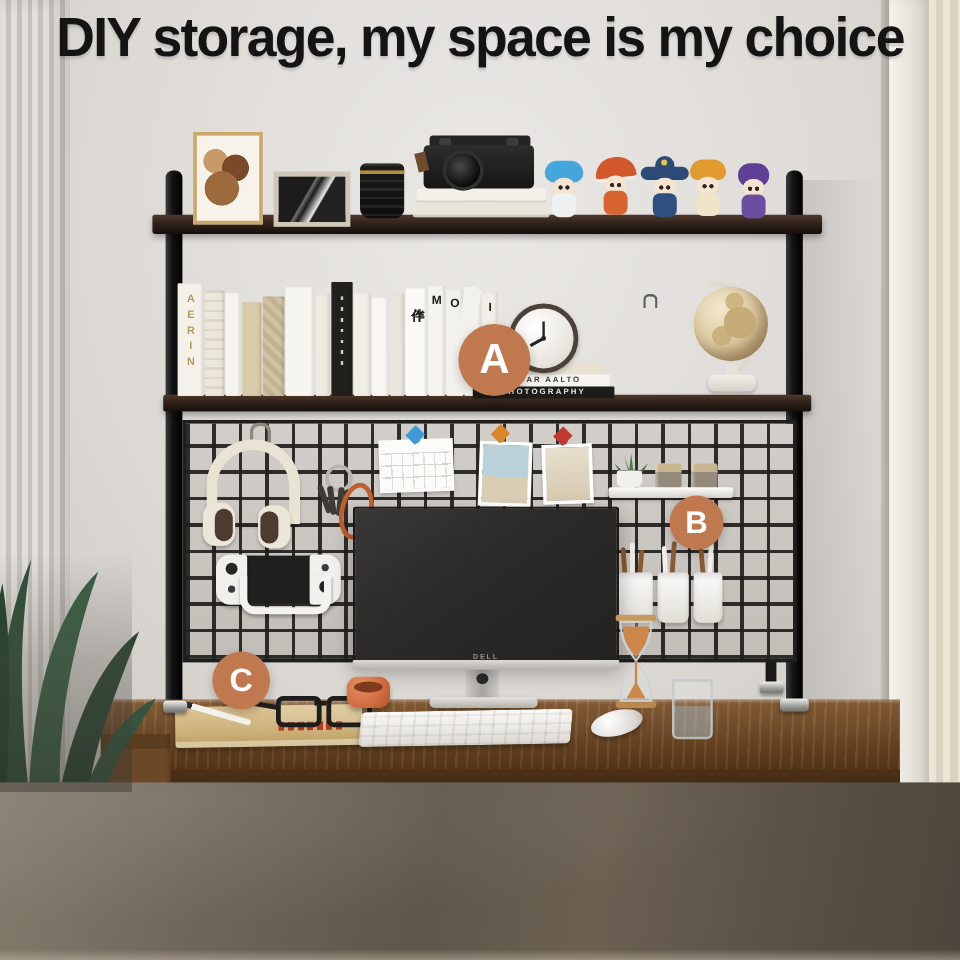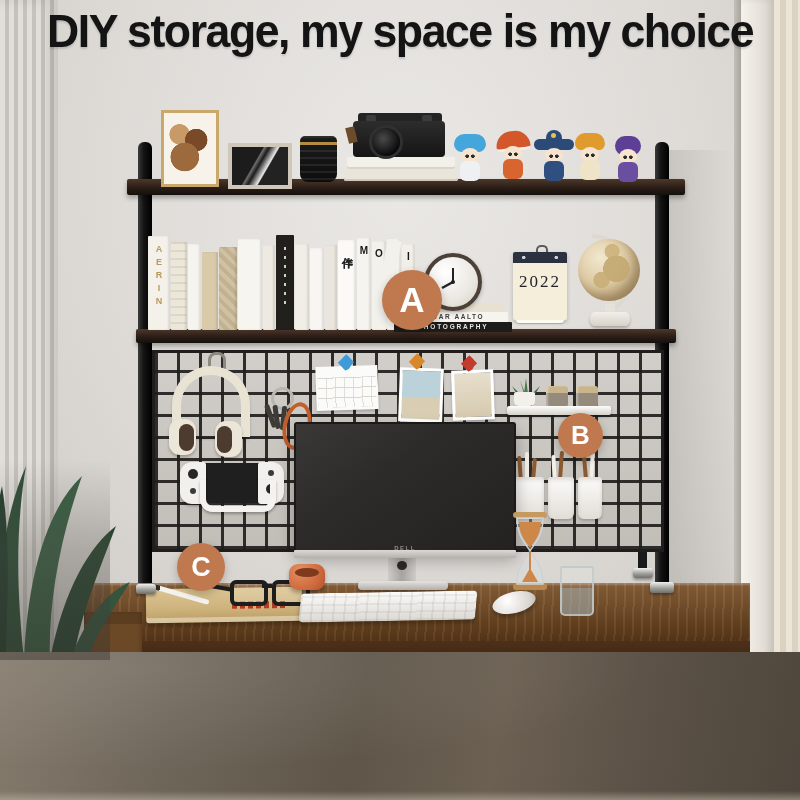--- a/index.html
+++ b/index.html
@@ -359,23 +359,20 @@
   <div class="abs clock-bookC">PHOTOGRAPHY</div>
   <div class="abs clock">
     <svg width="50" height="50" viewBox="0 0 50 50">
       <line x1="25" y1="25" x2="25" y2="11" stroke="#222" stroke-width="2"></line>
       <line x1="25" y1="25" x2="14" y2="31" stroke="#222" stroke-width="2.5"></line>
       <circle cx="25" cy="25" r="2" fill="#222"></circle>
     </svg>
   </div>
 
   <div class="abs cal-wire"></div>
-  <div class="abs calendar">
-    <div class="cal-year">2022</div>
-  </div>
 
   <div class="abs globe-arm"></div>
   <div class="abs globe-stem"></div>
   <div class="abs globe-base"></div>
   <div class="abs globe-sphere"></div>
 
   <div class="abs hp-hanger"></div>
   <div class="abs hp-band"></div>
   <div class="abs hp-cup hp-cup-l"></div>
   <div class="abs hp-cup hp-cup-r"></div>

